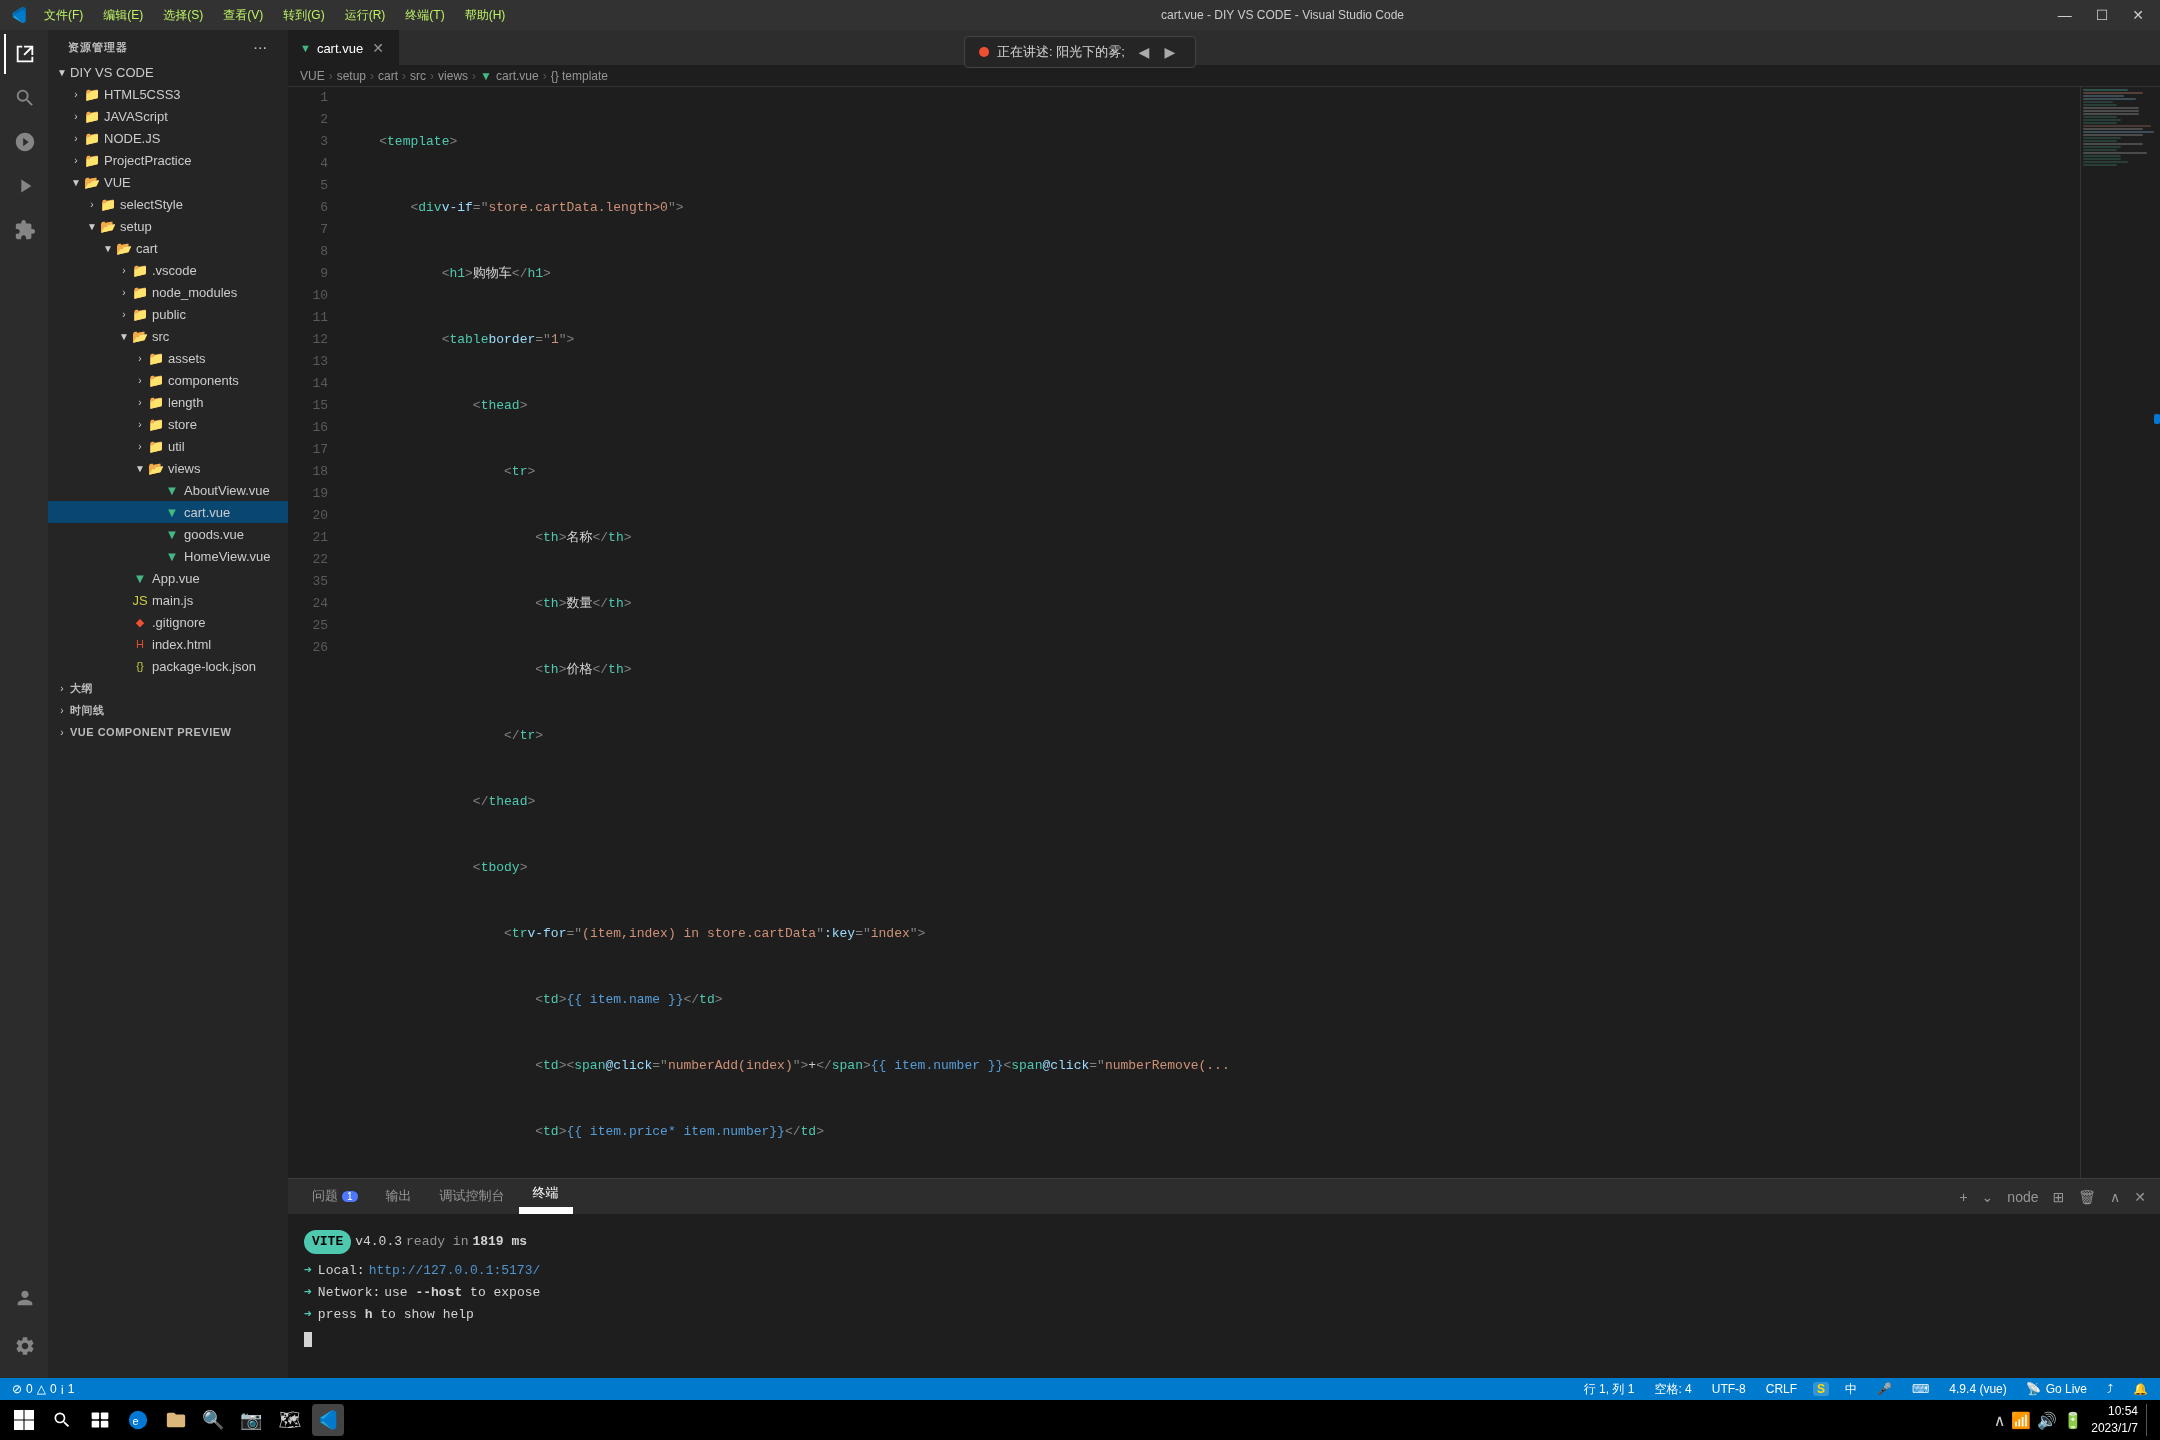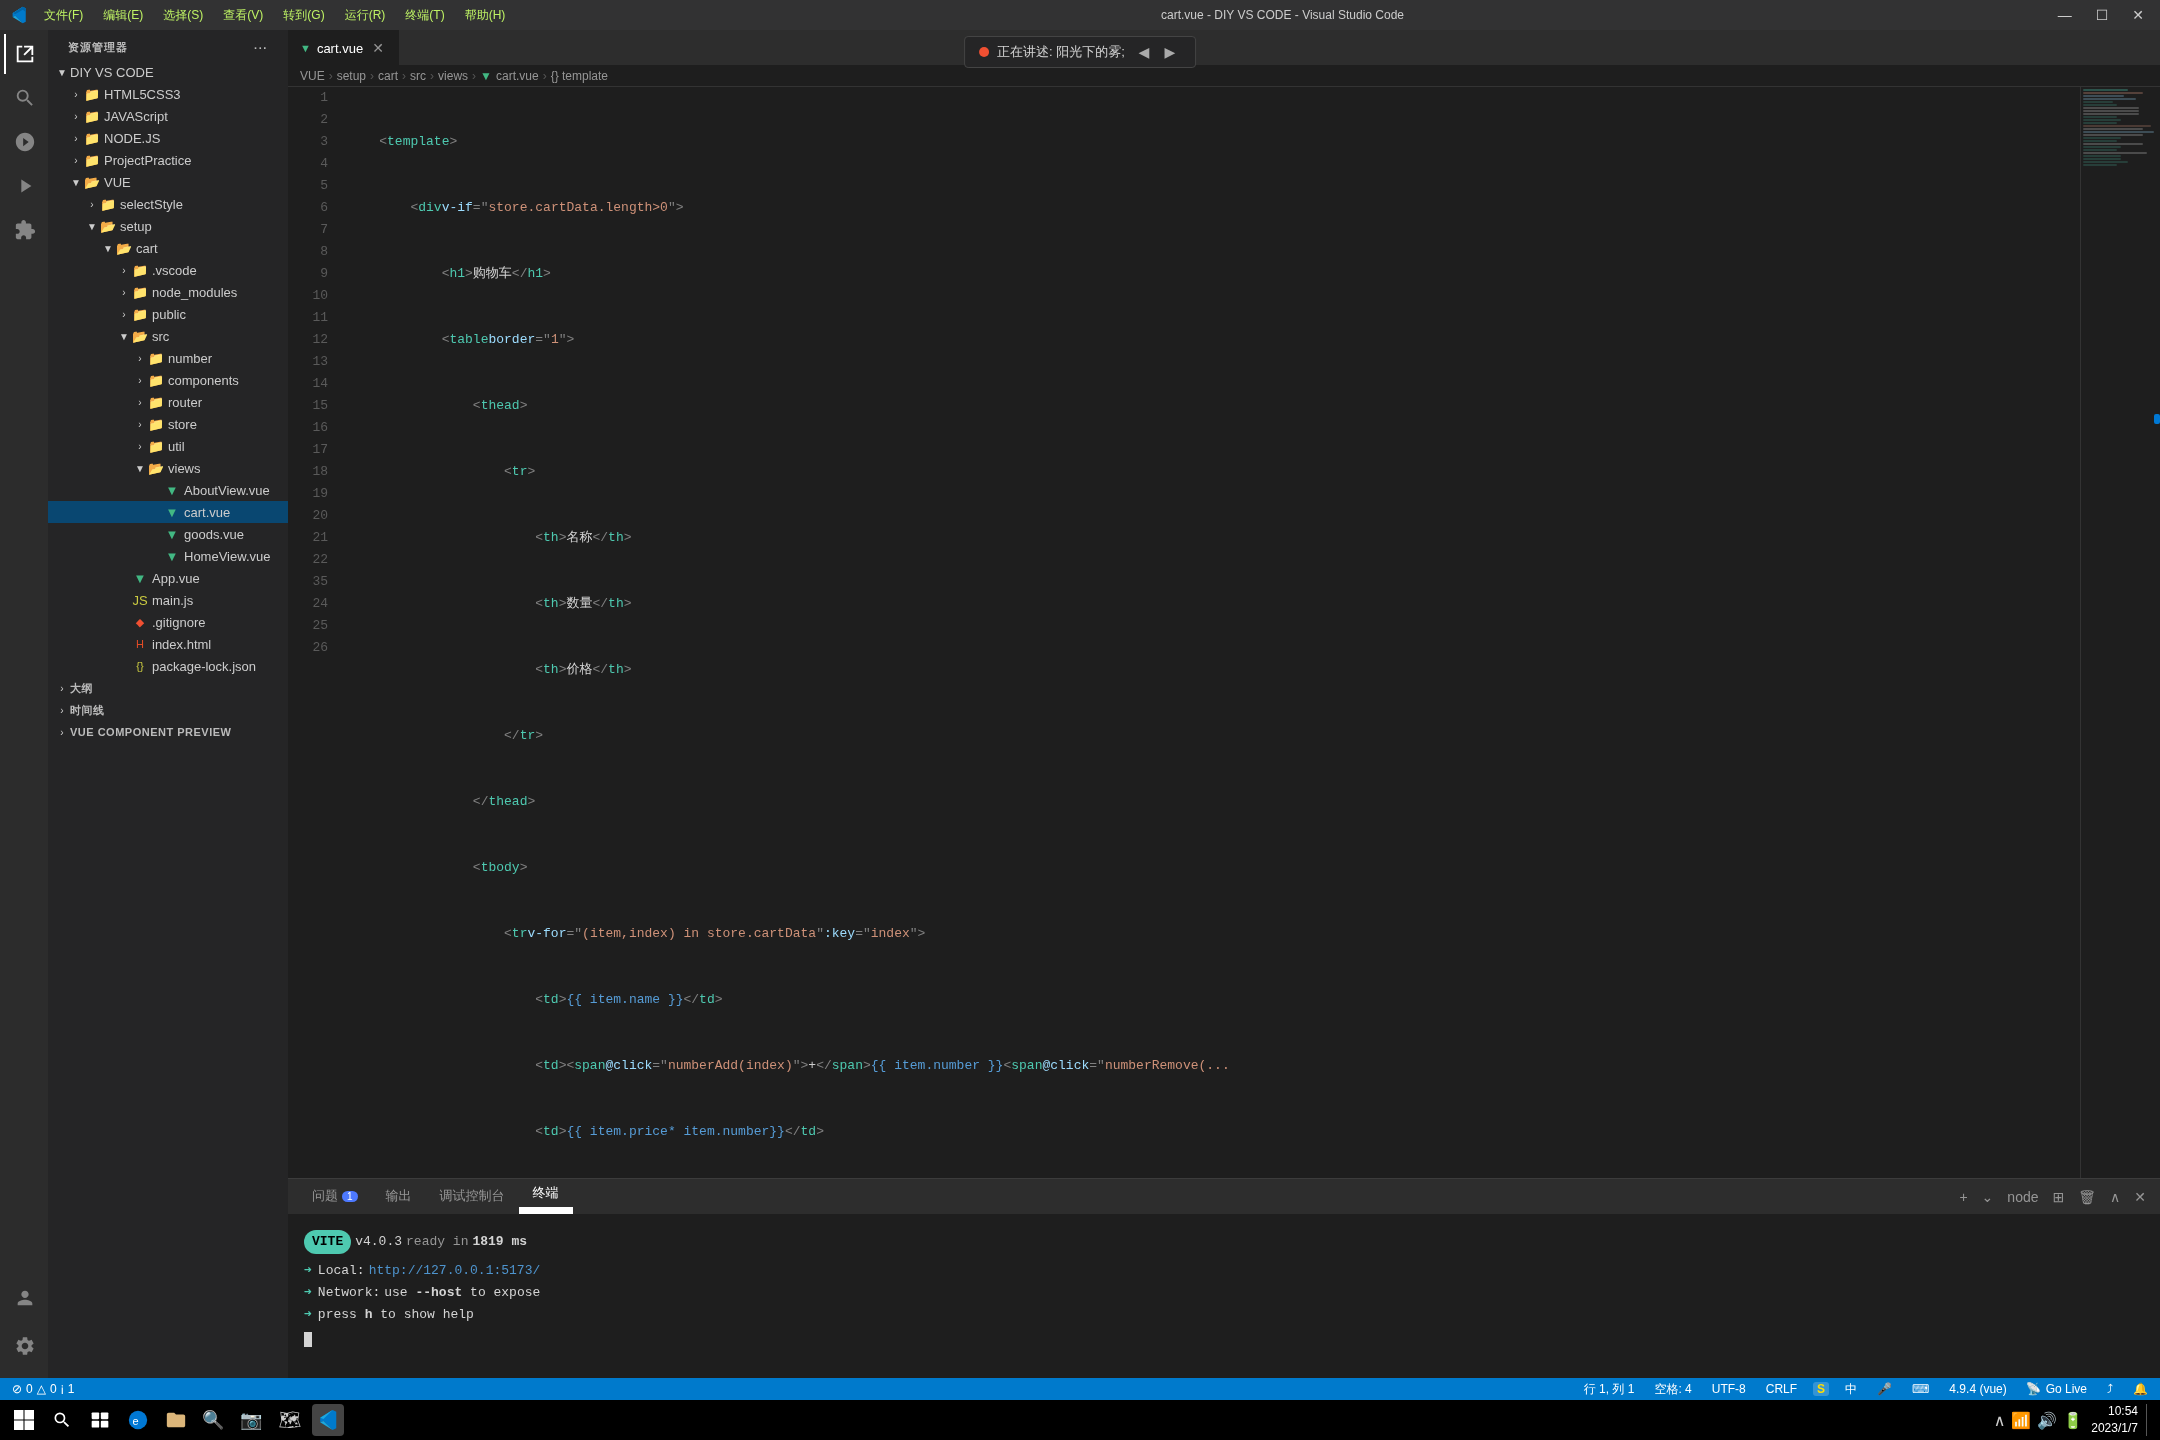--- a/index.html
+++ b/index.html
@@ -698,35 +698,35 @@
         <div class="tree-indent" style="width:68px;"></div>
         <div class="tree-arrow">▼</div>
         <div class="tree-icon icon-folder-open">📂</div>
         <div class="tree-label">src</div>
       </div>
 
       <div class="tree-item">
         <div class="tree-indent" style="width:84px;"></div>
         <div class="tree-arrow">›</div>
         <div class="tree-icon icon-folder">📁</div>
-        <div class="tree-label">number</div>
+        <div class="tree-label">assets</div>
       </div>
 
       <div class="tree-item">
         <div class="tree-indent" style="width:84px;"></div>
         <div class="tree-arrow">›</div>
         <div class="tree-icon icon-folder">📁</div>
         <div class="tree-label">components</div>
       </div>
 
       <div class="tree-item">
         <div class="tree-indent" style="width:84px;"></div>
         <div class="tree-arrow">›</div>
         <div class="tree-icon icon-folder">📁</div>
-        <div class="tree-label">router</div>
+        <div class="tree-label">length</div>
       </div>
 
       <div class="tree-item">
         <div class="tree-indent" style="width:84px;"></div>
         <div class="tree-arrow">›</div>
         <div class="tree-icon icon-folder">📁</div>
         <div class="tree-label">store</div>
       </div>
 
       <div class="tree-item">

